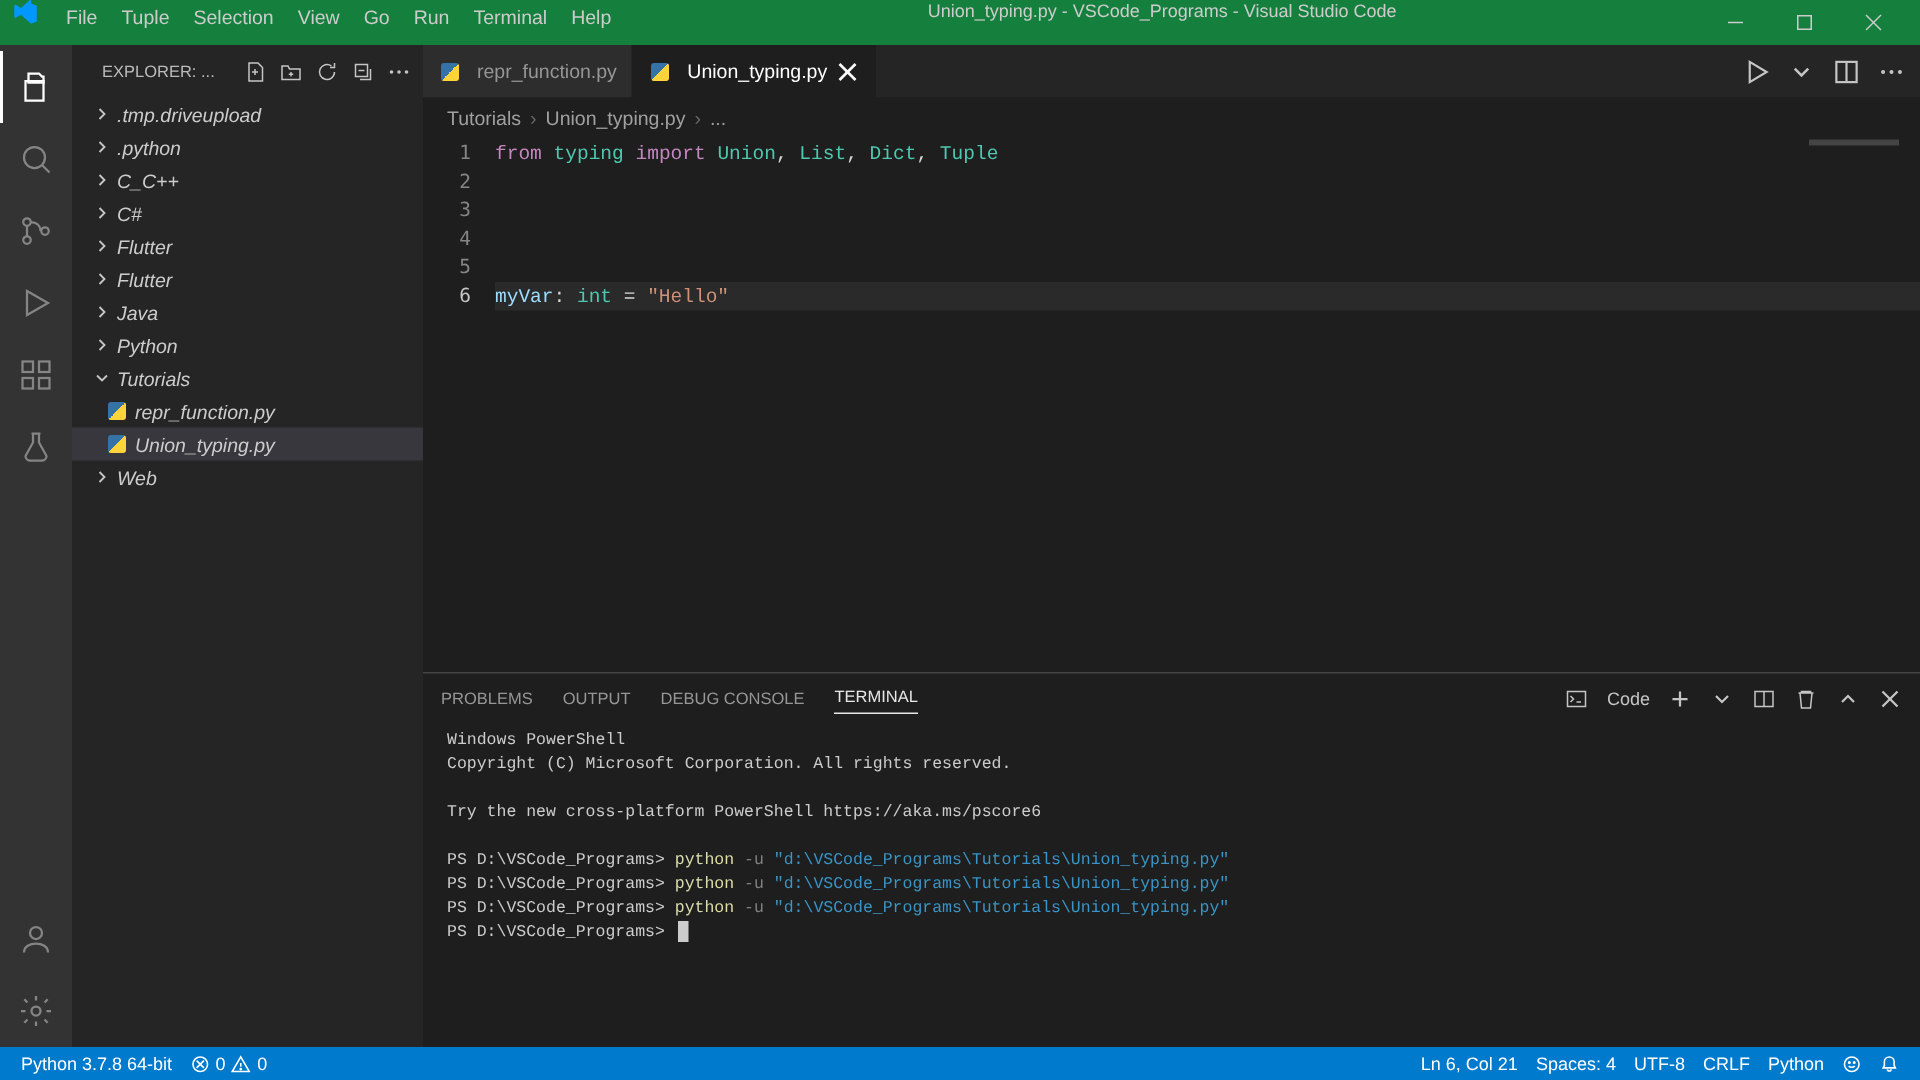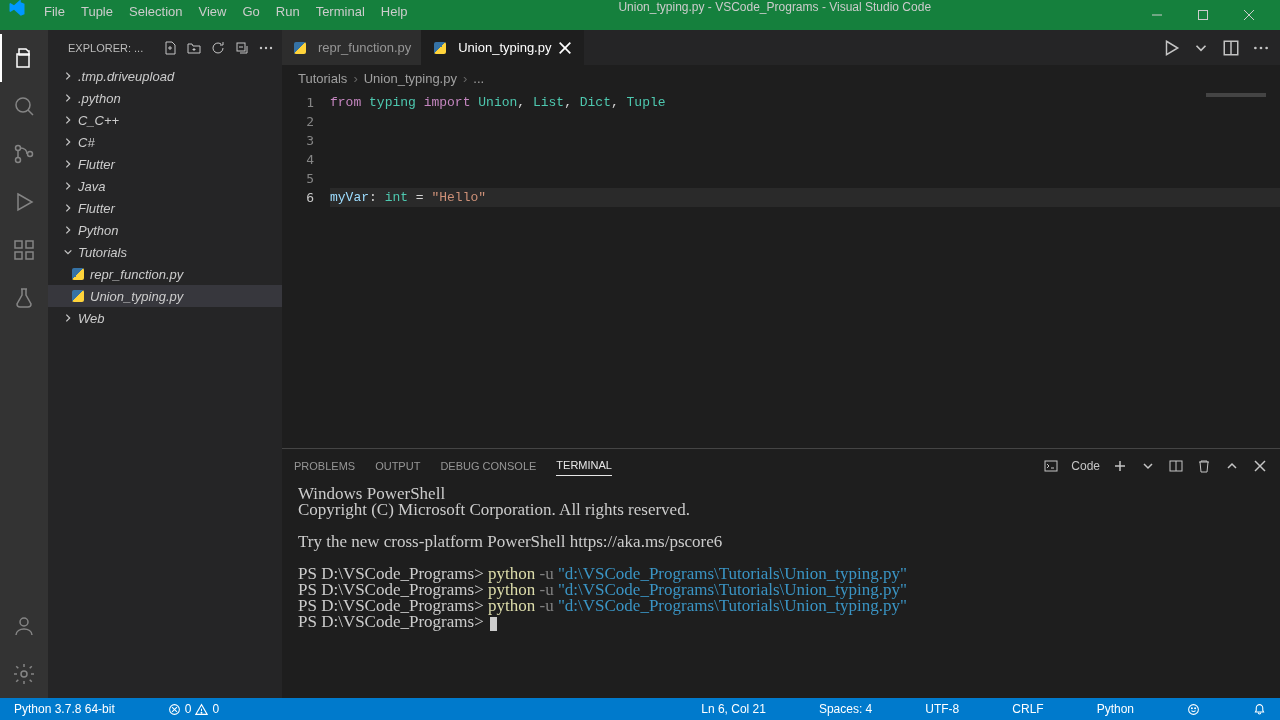--- a/index.html
+++ b/index.html
@@ -242,22 +242,22 @@
 .panel-tab.active {
   color: #e7e7e7;
   border-bottom: 1px solid #e7e7e7;
 }
 .panel-tabs .spacer { flex: 1; }
 .panel-actions { display: flex; align-items: center; gap: 12px; color: #c5c5c5; font-size: 12px; }
 .panel-actions .picon { width: 16px; height: 16px; display: flex; align-items: center; justify-content: center; }
 .terminal {
   flex: 1;
   padding: 4px 16px;
-  font-family: Liberation Serif, serif;
-  font-size: 17px;
+  font-family: Liberation Mono, monospace;
+  font-size: 11px;
   line-height: 16px;
   color: #cccccc;
   white-space: pre;
   overflow: hidden;
 }
 .term-yellow { color: #dcdcaa; }
 .term-gray { color: #808080; }
 .term-cyan { color: #3a94c4; }
 .cursor {
   display: inline-block;
@@ -268,21 +268,20 @@
 }
 
 .statusbar {
   height: 22px;
   background: #007acc;
   color: #ffffff;
   display: flex;
   align-items: center;
   font-size: 12px;
   padding: 0 8px;
-  gap: 41px;
 }
 .status-item { padding: 0 6px; display: flex; align-items: center; gap: 4px; }
 .status-spacer { flex: 1; }
 .sicon { display: inline-flex; }
 .sicon svg { width: 13px; height: 13px; }
 </style>
 </head>
 <body>
 
 <div class="titlebar">
@@ -456,29 +455,29 @@
             </svg>
           </span>
           <span>Flutter</span>
         </div>
         <div class="tree-item">
           <span class="chev">
             <svg viewBox="0 0 12 12" fill="none" stroke="currentColor" stroke-width="1.5">
               <path d="M4 2l4 4-4 4"></path>
             </svg>
           </span>
+          <span>Flutter</span>
+        </div>
+        <div class="tree-item">
+          <span class="chev">
+            <svg viewBox="0 0 12 12" fill="none" stroke="currentColor" stroke-width="1.5">
+              <path d="M4 2l4 4-4 4"></path>
+            </svg>
+          </span>
           <span>Java</span>
-        </div>
-        <div class="tree-item">
-          <span class="chev">
-            <svg viewBox="0 0 12 12" fill="none" stroke="currentColor" stroke-width="1.5">
-              <path d="M4 2l4 4-4 4"></path>
-            </svg>
-          </span>
-          <span>Flutter</span>
         </div>
         <div class="tree-item">
           <span class="chev">
             <svg viewBox="0 0 12 12" fill="none" stroke="currentColor" stroke-width="1.5">
               <path d="M4 2l4 4-4 4"></path>
             </svg>
           </span>
           <span>Python</span>
         </div>
         <div class="tree-item">

